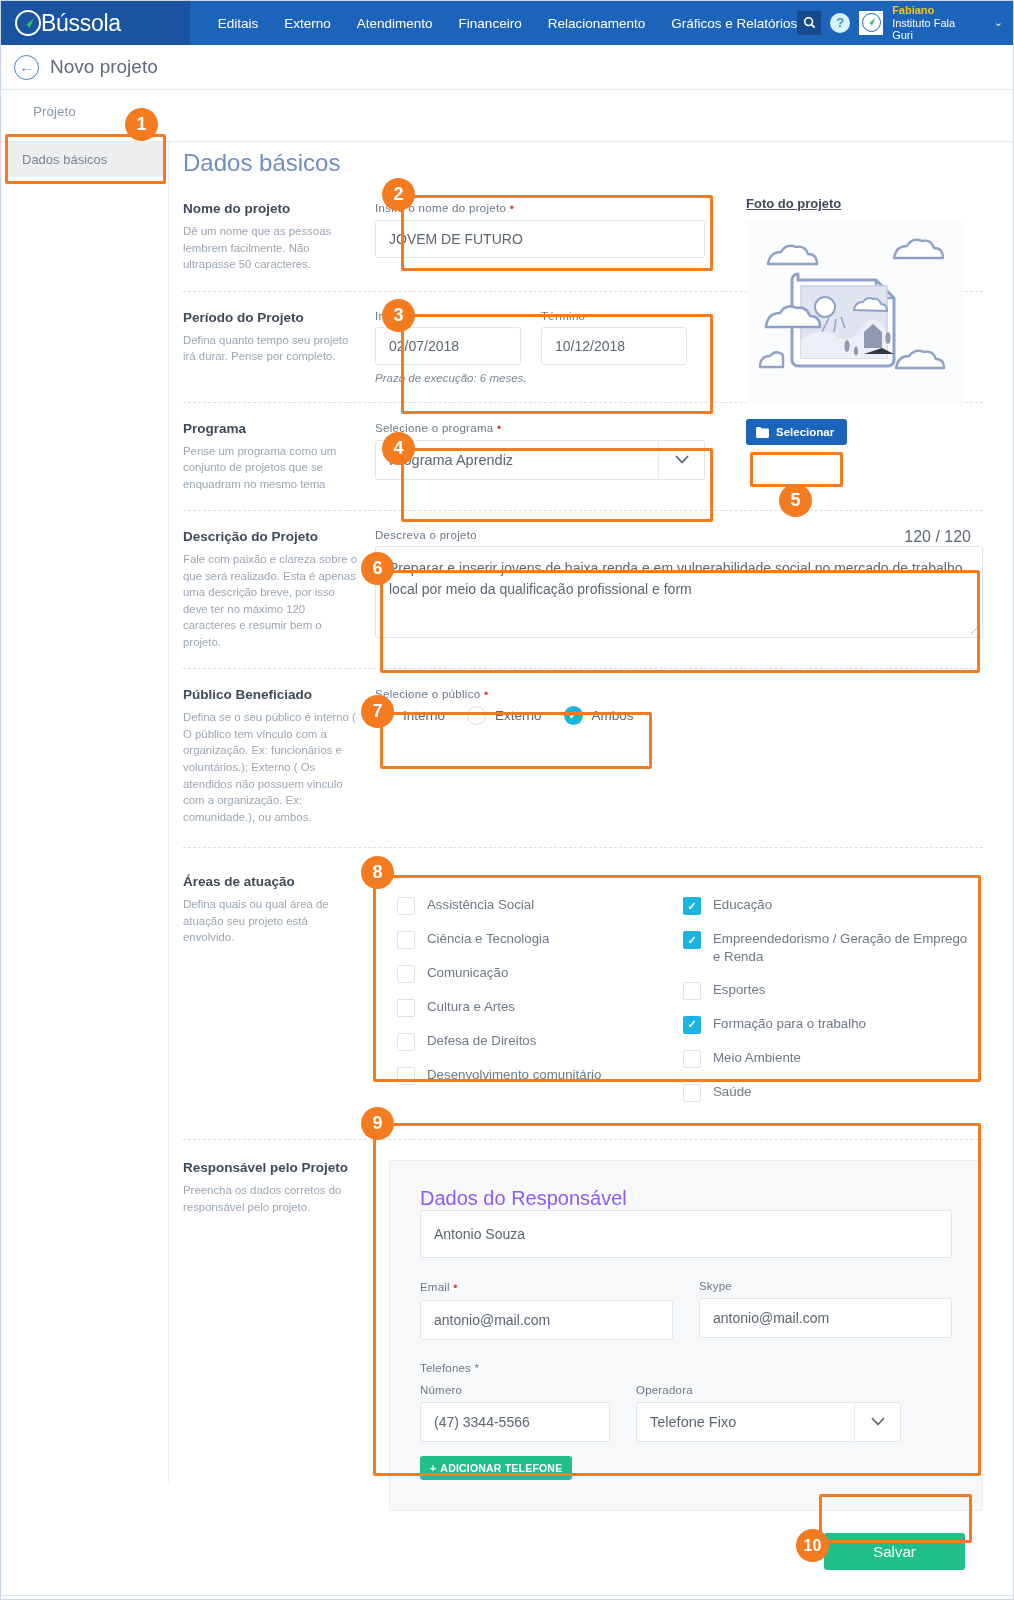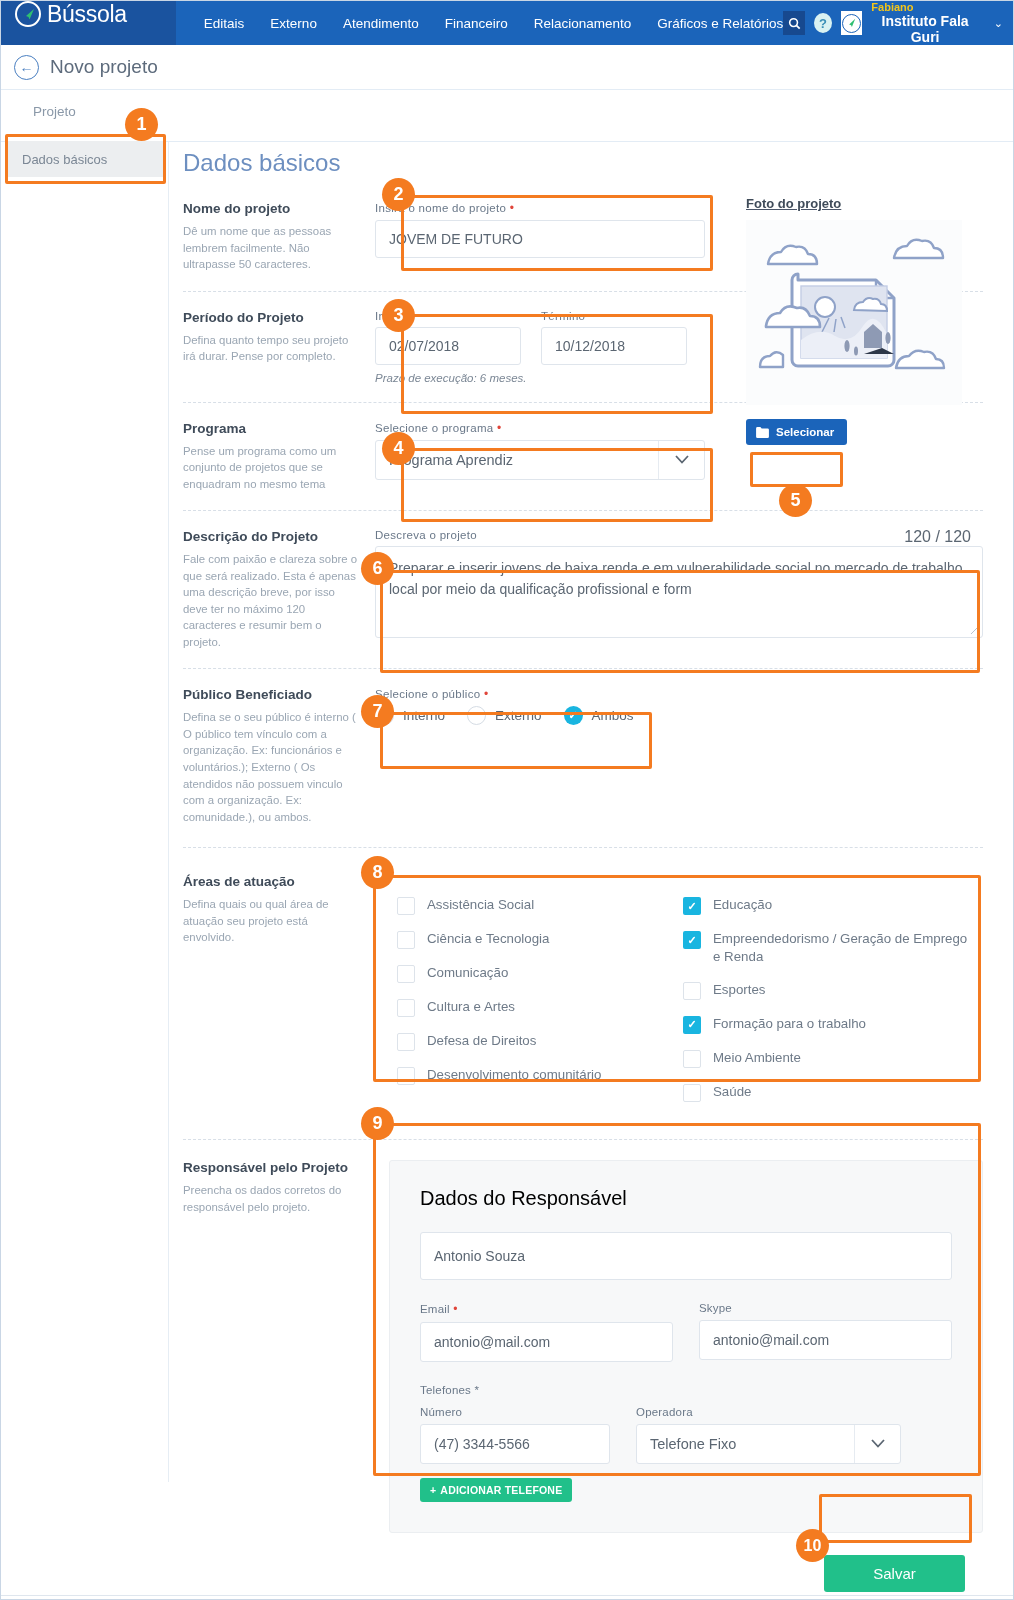--- a/index.html
+++ b/index.html
@@ -20,21 +20,21 @@
   }
 
   
   .topnav {
     position:absolute; top:0; left:0; width:1014px; height:44px;
     background:#1b64ba;
     display:flex; align-items:center;
   }
   .brand {
     width:189px; height:44px; background:#1a539f;
-    display:flex; gap:6px; padding-left:14px;
+    display:flex; align-items:center; gap:0; padding-left:14px;
   }
   .brand-logo {
     width:26px; height:26px; border-radius:50%;
     border:2px solid #fff; position:relative; flex:none;
   }
   .brand-logo svg { position:absolute; top:2px; left:2px; }
   .brand-name {
     color:#fff; font-size:23px; letter-spacing:-.3px; font-weight:400;
   }
   .navlinks { display:flex; align-items:center; gap:26px; margin-left:28px; }
@@ -54,21 +54,21 @@
     display:flex; align-items:center; justify-content:center; cursor:pointer;
   }
   .acct-logo {
     width:24px; height:24px; background:#fff;
     display:flex; align-items:center; justify-content:center; cursor:pointer;
   }
   .acct-logo .ring { width:19px;height:19px;border-radius:50%;border:1.6px solid #1b64ba; position:relative;}
   .acct-logo .ring svg{position:absolute;top:1px;left:1px;}
   .acct-text { line-height:1.15; cursor:pointer; }
   .acct-name { color:#f5c518; font-size:11px; font-weight:bold; }
-  .acct-org  { color:#fff; font-size:14px; font-weight:bold;text-align:center;}
+  .acct-org  { color:#fff; font-size:11px; font-weight:normal;}
   .caret-down { color:#fff; font-size:11px; margin-left:6px; cursor:pointer;}
 
   
   .pagehdr {
     position:absolute; top:44px; left:0; width:1014px; height:45px;
     background:#fff; border-bottom:1px solid #e3ecf5;
     display:flex; align-items:center; padding-left:13px; gap:11px;
   }
   .back-circle {
     width:25px; height:25px; border-radius:50%; border:1.4px solid #4a7fc1;
@@ -190,21 +190,21 @@
     width:18px;height:18px;background:#19b5e0;border-radius:2px;flex:none;margin-top:1px;
     display:flex;align-items:center;justify-content:center;color:#fff;font-size:11px;font-weight:bold;
   }
   .chk-lbl{ font-size:13.3px; color:#6e7a88; line-height:1.35;}
 
   
   .resp-card {
     background:#f7f8f9; border:1px solid #ebeef1; border-radius:3px;
     padding:26px 30px 30px 30px;
   }
-  .resp-title{ font-size:20px; color:#000000; font-weight:400; margin-bottom:22px;}
+  .resp-title{ font-size:20px; color:#8b5cf6; font-weight:400; }
   .f-lbl{ font-size:11.5px; color:#6a7889; margin-bottom:6px; letter-spacing:.2px;}
   .two-col{ display:flex; gap:26px; }
   .add-tel {
     display:inline-flex; align-items:center; gap:4px;
     background:#21c08a; color:#fff; font-size:10.5px; font-weight:bold;
     padding:6px 10px; border-radius:3px; letter-spacing:.2px; cursor:pointer;
   }
 
   .save-row{ position:relative; height:60px; margin-top:14px;}
   .save-btn{

